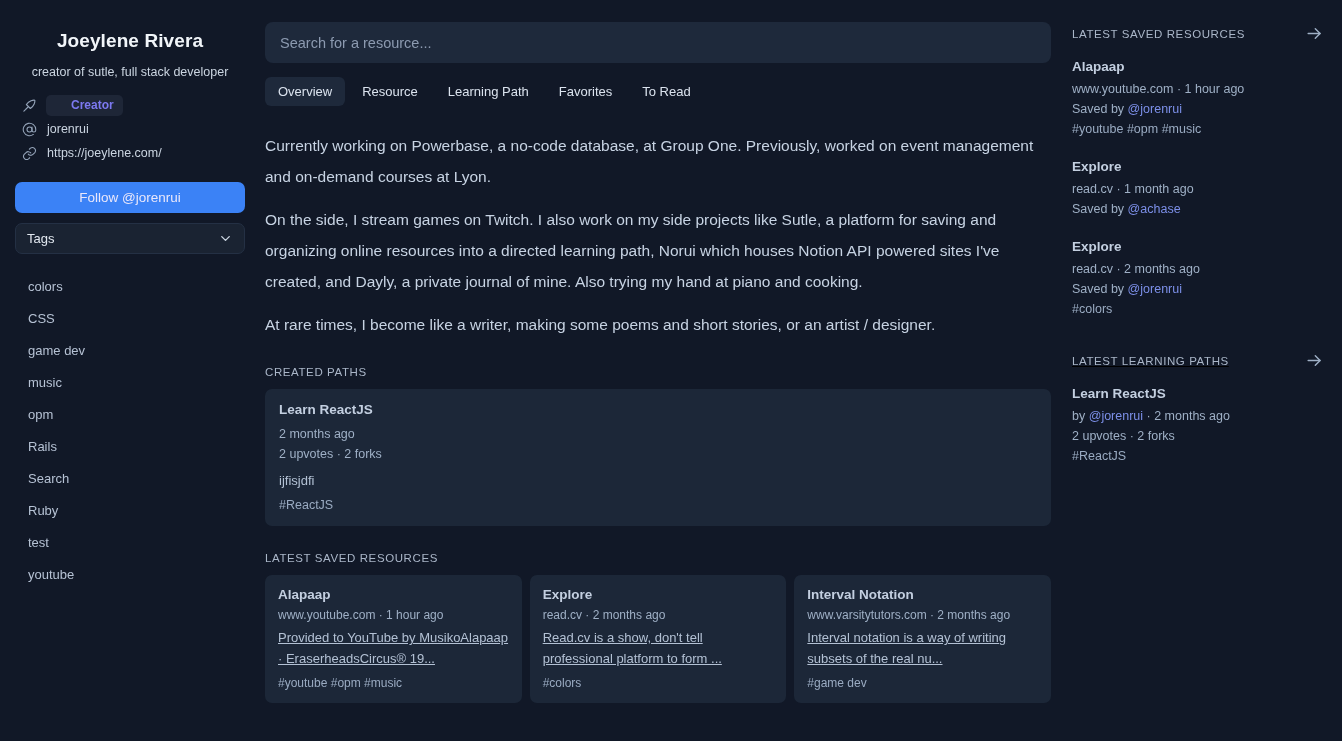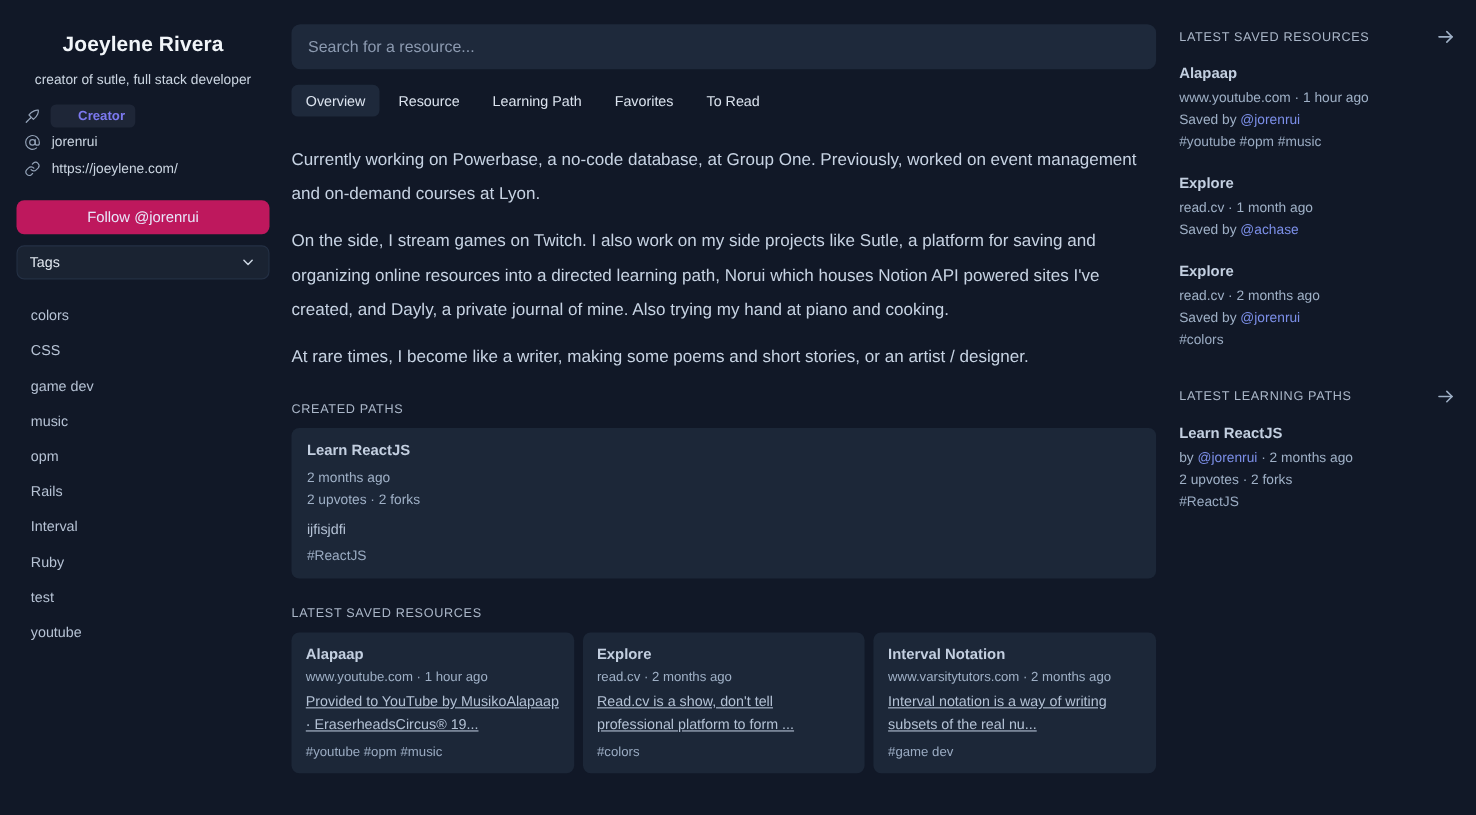--- a/index.html
+++ b/index.html
@@ -76,21 +76,21 @@
     font-weight: bold;
     border-radius: 5px;
     padding: 3px 9px 4px 25px;
     margin-left: 3px;
   }
 
   .follow-btn {
     display: block;
     width: 100%;
     margin-top: 17px;
-    background: #be185d;
+    background: #3b82f6;
     color: #e9e7fb;
     border: none;
     border-radius: 7px;
     font-family: "Liberation Sans", sans-serif;
     font-size: 13.5px;
     height: 31px;
     cursor: pointer;
     text-align: center;
   }
 
@@ -274,21 +274,21 @@
     font-size: 12.5px;
     color: #9fb0c6;
     line-height: 20px;
   }
   .rs-item-user { color: #7c8fe8; }
   .rs-item-tags {
     font-size: 12.5px;
     color: #9aabc2;
     line-height: 20px;
   }
-  .rs-section-gap { margin-top: 32px; }
+  .rs-section-gap { margin-top: 32px; text-decoration: underline; }
 </style>
 </head>
 <body>
 
 <div class="app">
 
   <aside class="left-sidebar">
 
     <div class="profile-name">Joeylene Rivera</div>
     <div class="profile-tagline">creator of sutle, full stack developer</div>
@@ -339,21 +339,21 @@
       </span>
     </div>
 
     <div class="tag-list">
       <div class="tag-item">colors</div>
       <div class="tag-item">CSS</div>
       <div class="tag-item">game dev</div>
       <div class="tag-item">music</div>
       <div class="tag-item">opm</div>
       <div class="tag-item">Rails</div>
-      <div class="tag-item">Interval</div>
+      <div class="tag-item">Search</div>
       <div class="tag-item">Ruby</div>
       <div class="tag-item">test</div>
       <div class="tag-item">youtube</div>
     </div>
 
   </aside>
 
   <main class="main">
 
     <input class="search-box" type="text" placeholder="Search for a resource..." style="">

